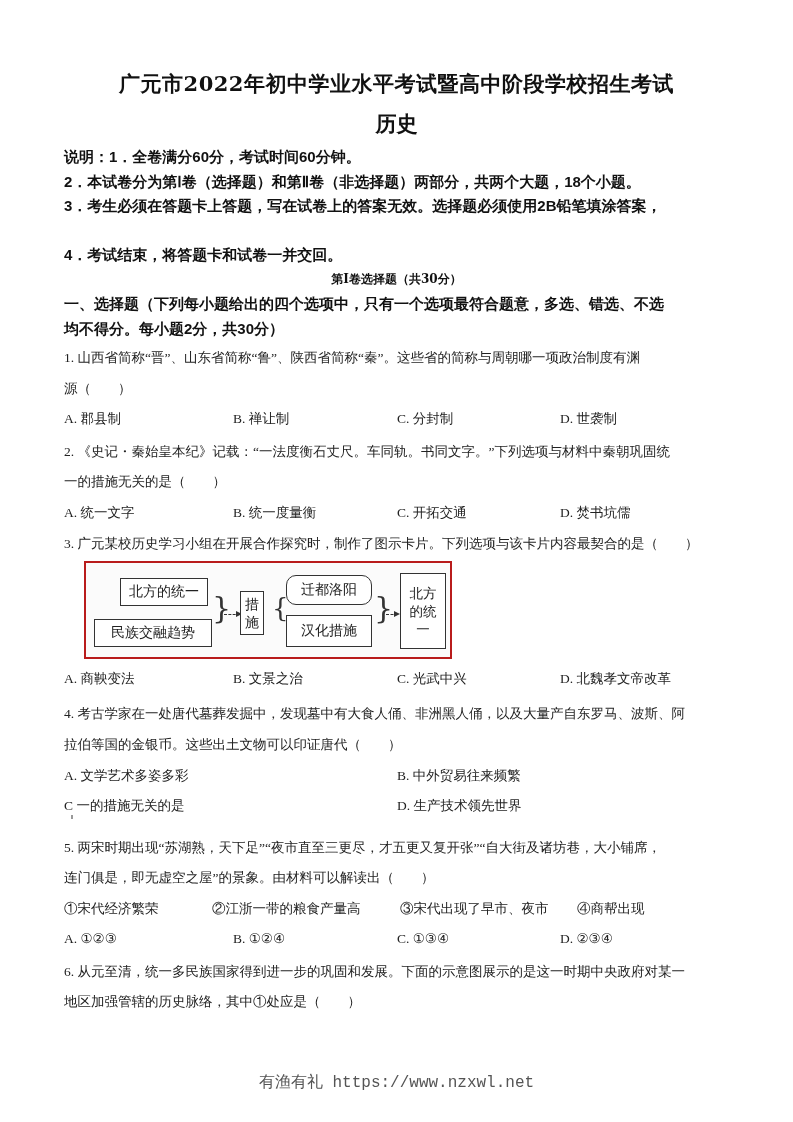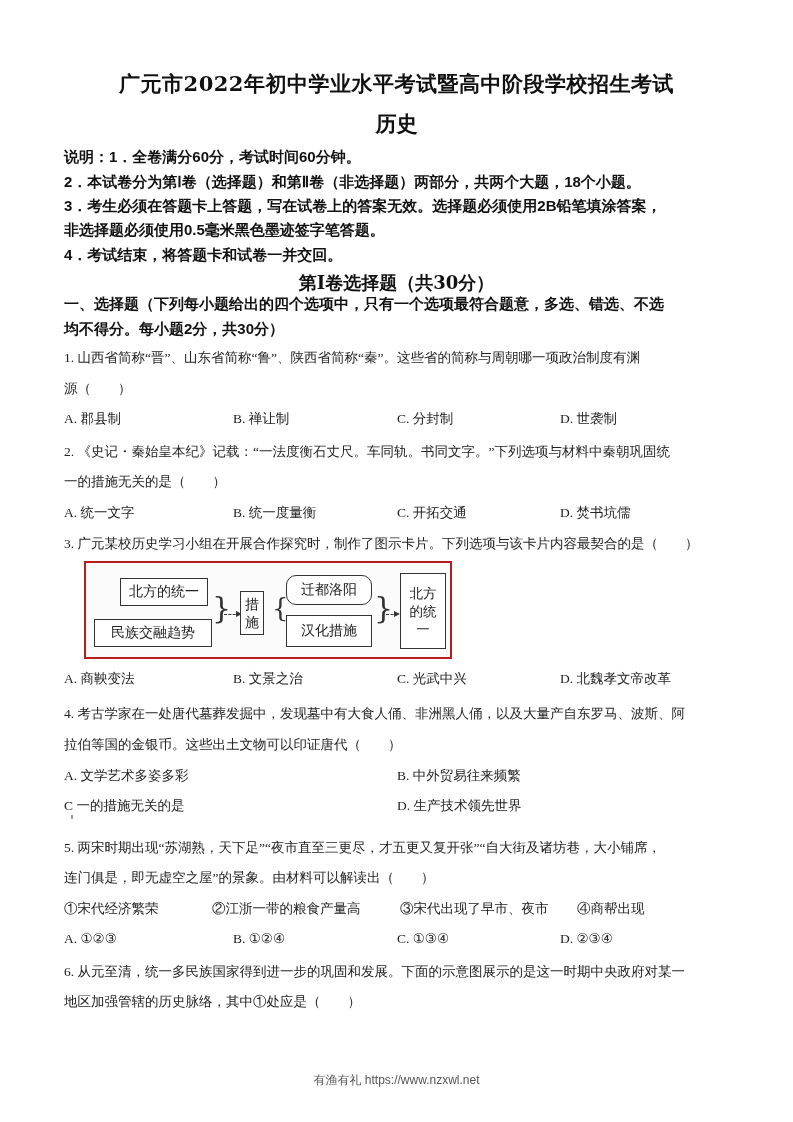--- a/index.html
+++ b/index.html
@@ -1,44 +1,43 @@
 <!DOCTYPE html>
 <html><head>
 <meta charset="utf-8">
 <style>
   html, body { margin: 0; padding: 0; background: #ffffff; }
   body { width: 793px; height: 1122px; position: relative; overflow: hidden; color: #111; }
   .page { position: absolute; left: 0; top: 0; width: 648px; height: 1122px; }
   .title { position: absolute; left: 0; width: 793px; text-align: center; top: 70px; font-size: 21px; font-weight: bold; letter-spacing: 0.5px; font-family: "DejaVu Serif", "Liberation Serif", serif; }
   .subject { position: absolute; left: 0; width: 793px; text-align: center; top: 110px; font-size: 21px; font-weight: bold; font-family: "DejaVu Serif", "Liberation Serif", serif; }
   .bold-line { position: absolute; left: 64px; font-size: 15px; font-weight: bold; font-family: Liberation Sans, sans-serif; white-space: nowrap; }
-  .center-line { position: absolute; left: 0; width: 793px; text-align: center; font-size: 18px; font-weight: bold; font-family: "DejaVu Serif", "Liberation Serif", serif; }
+  .center-line { position: absolute; left: 0; width: 793px; text-align: center; font-size: 12px; font-weight: bold; font-family: "DejaVu Serif", "Liberation Serif", serif; }
   .q-line { position: absolute; left: 64px; font-size: 13.5px; font-family: "Liberation Serif", "DejaVu Serif", serif; white-space: nowrap; color: #222; }
   .opt { position: absolute; font-size: 13.5px; font-family: "Liberation Serif", "DejaVu Serif", serif; white-space: nowrap; color: #222; }
   .diagram { position: absolute; left: 84px; top: 561px; width: 368px; height: 98px; border: 2px solid #b91c1c; box-sizing: border-box; background: #fbfbfb; }
   .dbox { position: absolute; border: 1.5px solid #333; background: #fff; font-family: "DejaVu Serif", "Liberation Serif", serif; font-size: 14px; color: #222; display: flex; align-items: center; justify-content: center; box-sizing: border-box; text-align: center; }
   .vert { writing-mode: horizontal-tb; line-height: 18px; }
   .brace { position: absolute; font-family: "DejaVu Serif", serif; color: #333; font-size: 30px; line-height: 1; }
   .arrow { position: absolute; height: 0; border-top: 1.5px dashed #333; }
   .arrow::after { content: ""; position: absolute; right: -2px; top: -4.5px; border-left: 6px solid #333; border-top: 3.5px solid transparent; border-bottom: 3.5px solid transparent; }
-  .footer { position: absolute; left: 0; width: 793px; text-align: center; top: 1072px; font-size: 12px; color: #555; font-family: Liberation Sans, sans-serif; }
+  .footer { position: absolute; left: 0; width: 793px; text-align: center; top: 1072px; font-size: 16px; color: #555; font-family: Liberation Mono, monospace; }
   .dot { position: absolute; left: 71px; top: 815px; width: 2px; height: 4px; background: #999; }
 </style>
 </head>
 <body>
 
 <div class="page">
 
   <div class="title">广元市2022年初中学业水平考试暨高中阶段学校招生考试</div>
   <div class="subject">历史</div>
 
   <div class="bold-line" style="top:148px;">说明：1．全卷满分60分，考试时间60分钟。</div>
   <div class="bold-line" style="top:173px;">2．本试卷分为第Ⅰ卷（选择题）和第Ⅱ卷（非选择题）两部分，共两个大题，18个小题。</div>
   <div class="bold-line" style="top:197px;">3．考生必须在答题卡上答题，写在试卷上的答案无效。选择题必须使用2B铅笔填涂答案，</div>
-  <div class="bold-line" style="top:221px;">非选择题必须使用0.5毫米黑色墨迹签字笔答题。</div>
   <div class="bold-line" style="top:246px;">4．考试结束，将答题卡和试卷一并交回。</div>
 
   <div class="center-line" style="top:271px;">第Ⅰ卷选择题（共30分）</div>
   <div class="bold-line" style="top:295px;">一、选择题（下列每小题给出的四个选项中，只有一个选项最符合题意，多选、错选、不选</div>
   <div class="bold-line" style="top:320px;">均不得分。每小题2分，共30分）</div>
 
   <div>
     <div class="q-line" style="top:349px;">1. 山西省简称“晋”、山东省简称“鲁”、陕西省简称“秦”。这些省的简称与周朝哪一项政治制度有渊</div>
     <div class="q-line" style="top:380px;">源（　　）</div>
     <div class="opt" style="left:64px; top:410px;">A. 郡县制</div>

